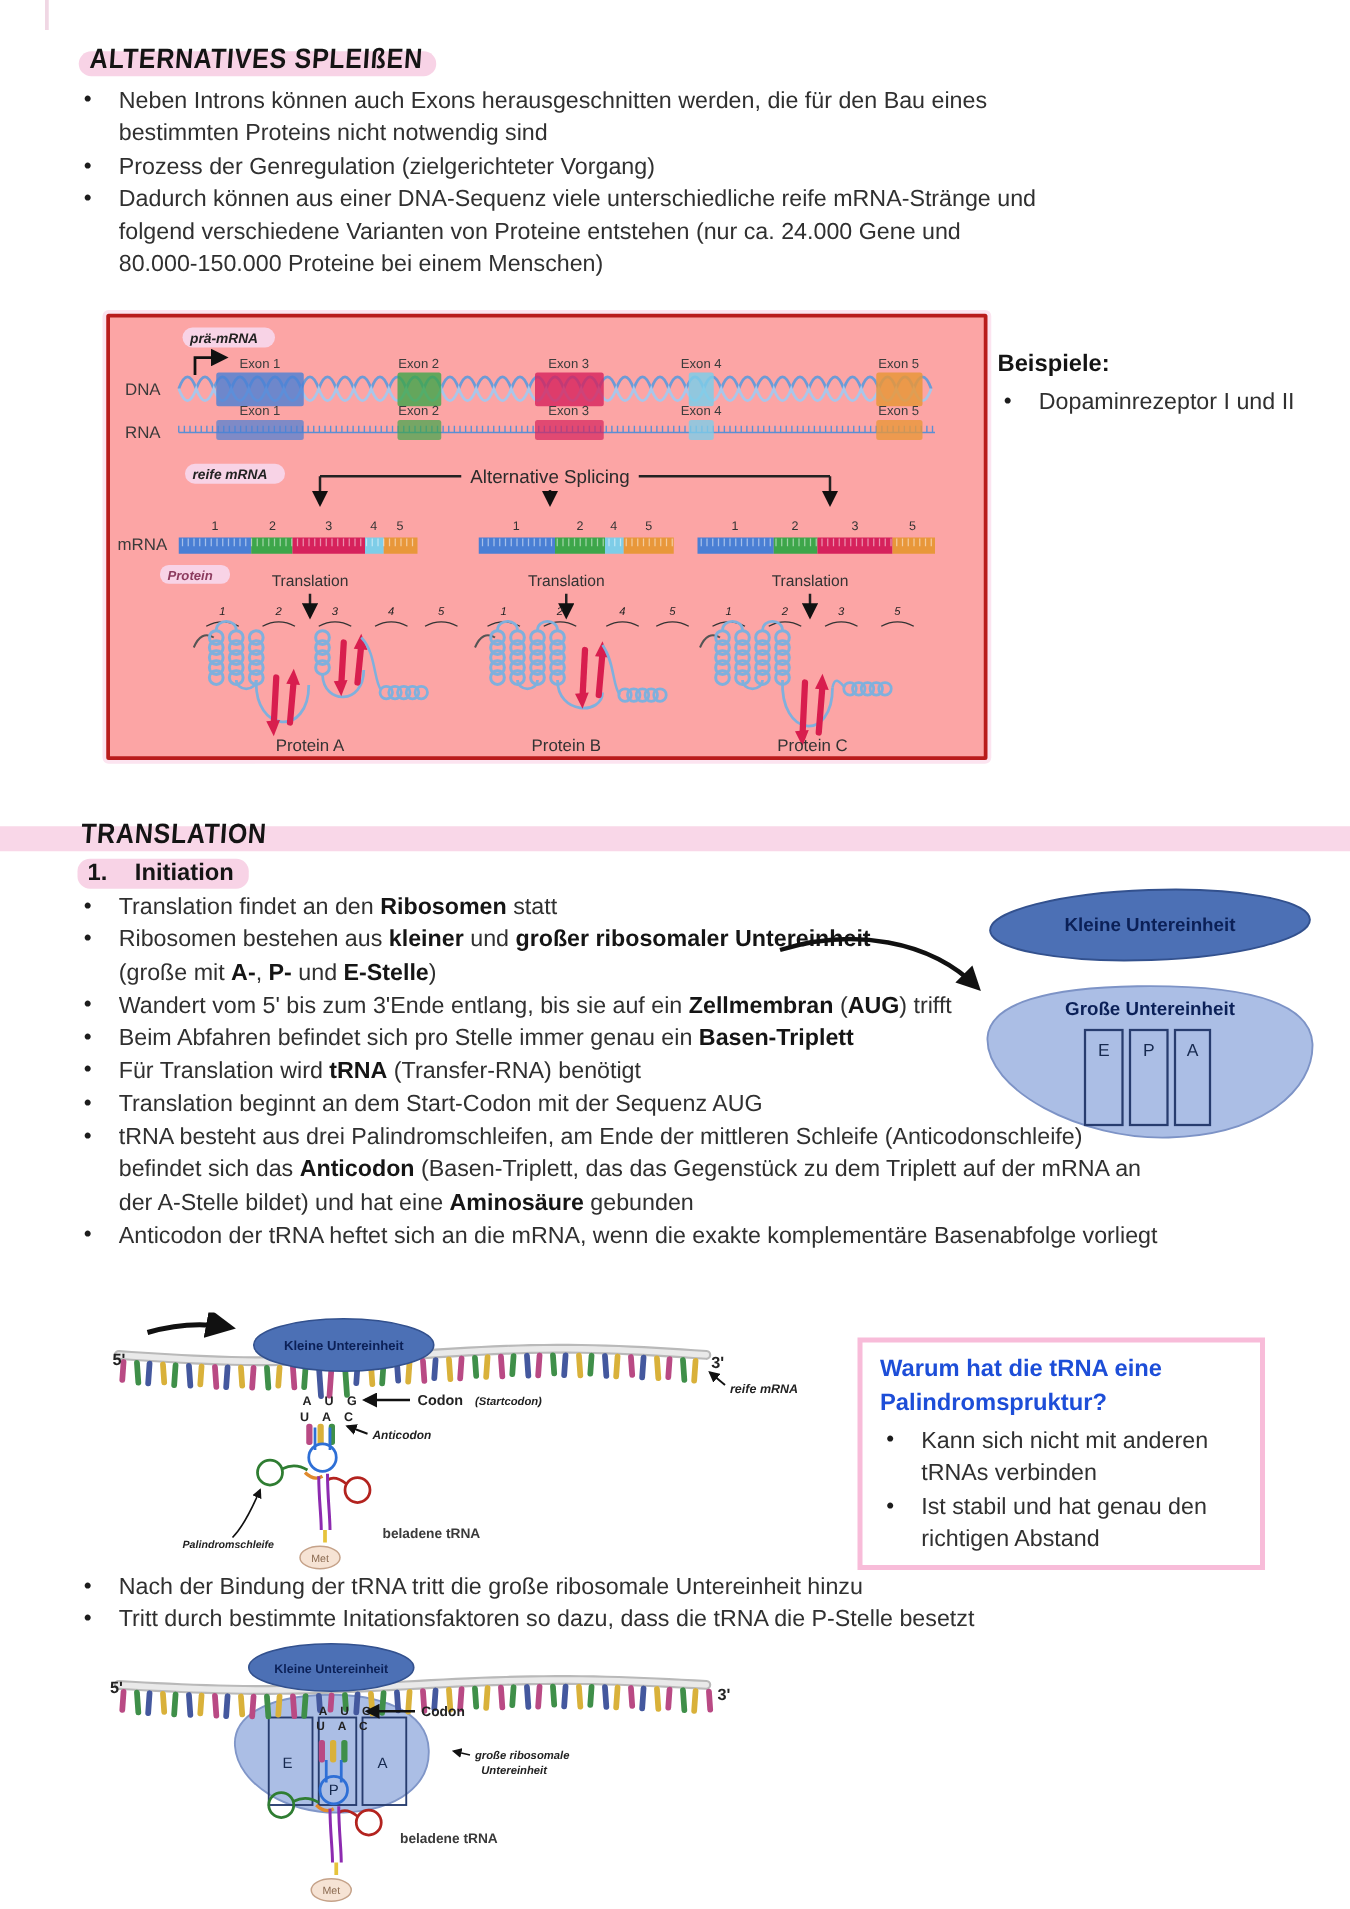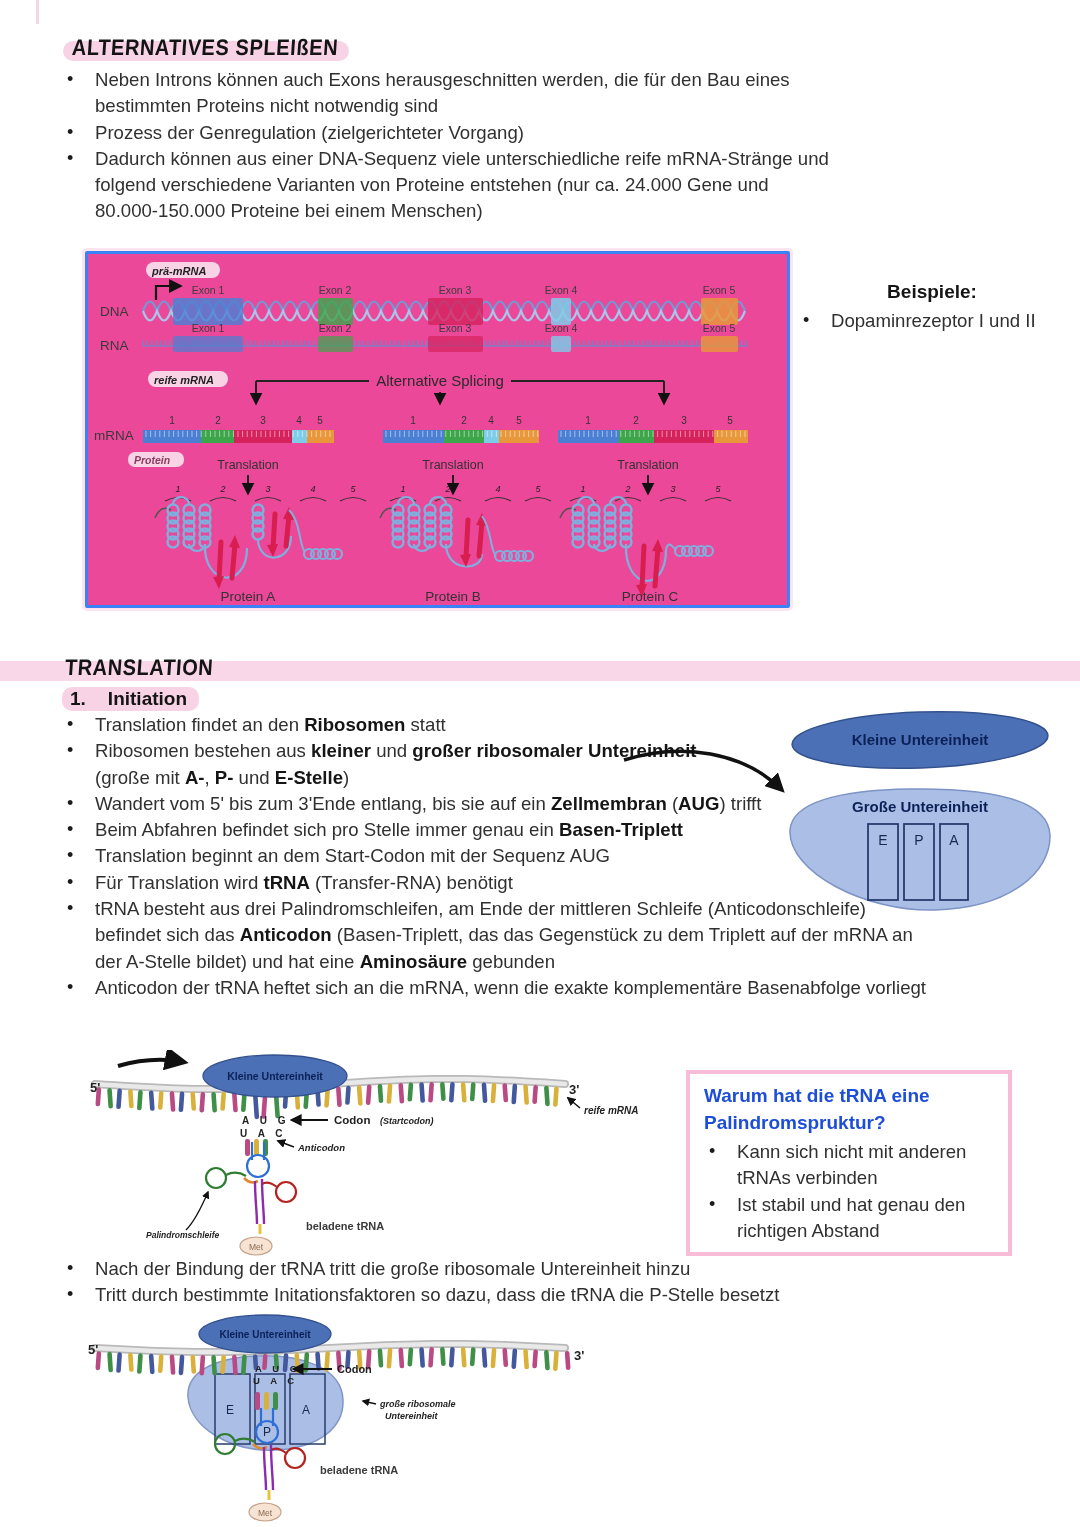--- a/index.html
+++ b/index.html
@@ -9,22 +9,22 @@
   .abs{position:absolute}
   ul.notes{list-style:none}
   .notes li{position:relative;padding-left:33px;font-size:18.6px;line-height:26.3px;
             white-space:pre-wrap;color:#303030}
   .notes li::before{content:"\2022";position:absolute;left:5px;top:-1px;font-size:18px;color:#1c1c1c}
   b{font-weight:700;color:#151515}
   .hand-head{display:inline-block;font-weight:700;font-size:20px;letter-spacing:.6px;
              transform:skewX(-4deg) scaleY(1.12);transform-origin:left bottom;color:#141414}
   .hl{background:#f8d3e6;border-radius:10px;padding:1px 12px 2px 8px}
   .band{background:#f9d7e8}
-  .figure-box{border:3px solid #3b82f6;background:#ec4899;box-shadow:0 0 0 3px #fce4f0;border-radius:2px}
-  .bsp-title{font-weight:700;font-size:19px;color:#151515;text-align:center}
+  .figure-box{border:3px solid #b91c1c;background:#fca5a5;box-shadow:0 0 0 3px #fce4f0;border-radius:2px}
+  .bsp-title{font-weight:700;font-size:19px;color:#151515;text-align:left}
   .qbox{border:4px solid #f8bcd9;background:#fff;padding:8px 14px}
   .qbox h3{font-size:19px;line-height:27px;font-weight:700;color:#1d4ed8;white-space:pre-wrap;margin-bottom:3px}
   .step-row{font-size:19px;font-weight:700;color:#151515}
   .step-row .num{margin-right:22px}
   svg text{font-family:"Liberation Sans",sans-serif}
   svg text.hw{font-style:italic;font-weight:600}
   .artifact{background:#e9c6d8;opacity:.7}
 </style>
 </head>
 <body>
@@ -330,22 +330,22 @@
     <span class="hl"><b class="num">1.</b><b>Initiation</b></span>
   </div>
 
   <ul class="notes abs" style="left:62px;top:712px;width:952px">
 
   <li>Translation findet an den <b>Ribosomen</b> statt</li>
       <li>Ribosomen bestehen aus <b>kleiner</b> und <b>großer ribosomaler Untereinheit</b>
 (große mit <b>A-</b>, <b>P-</b> und <b>E-Stelle</b>)</li>
       <li>Wandert vom 5' bis zum 3'Ende entlang, bis sie auf ein <b>Zellmembran</b> (<b>AUG</b>) trifft</li>
       <li>Beim Abfahren befindet sich pro Stelle immer genau ein <b>Basen-Triplett</b></li>
+      <li>Für Translation wird <b>tRNA</b> (Transfer-RNA) benötigt</li>
       <li>Translation beginnt an dem Start-Codon mit der Sequenz AUG</li>
-      <li>Für Translation wird <b>tRNA</b> (Transfer-RNA) benötigt</li>
       <li>tRNA besteht aus drei Palindromschleifen, am Ende der mittleren Schleife (Anticodonschleife)
 befindet sich das <b>Anticodon</b> (Basen-Triplett, das das Gegenstück zu dem Triplett auf der mRNA an
 der A-Stelle bildet) und hat eine <b>Aminosäure</b> gebunden</li>
       <li>Anticodon der tRNA heftet sich an die mRNA, wenn die exakte komplementäre Basenabfolge vorliegt</li>
     </ul>
 
   <svg class="abs" style="left:612px;top:740px" width="190" height="75" viewBox="0 0 190 75">
     <defs>
       <marker id="m2" viewBox="0 0 10 10" refX="8" refY="5" markerWidth="5.5" markerHeight="5.5" orient="auto-start-reverse">
         <path d="M0,0 L10,5 L0,10 z" fill="#111"></path>

